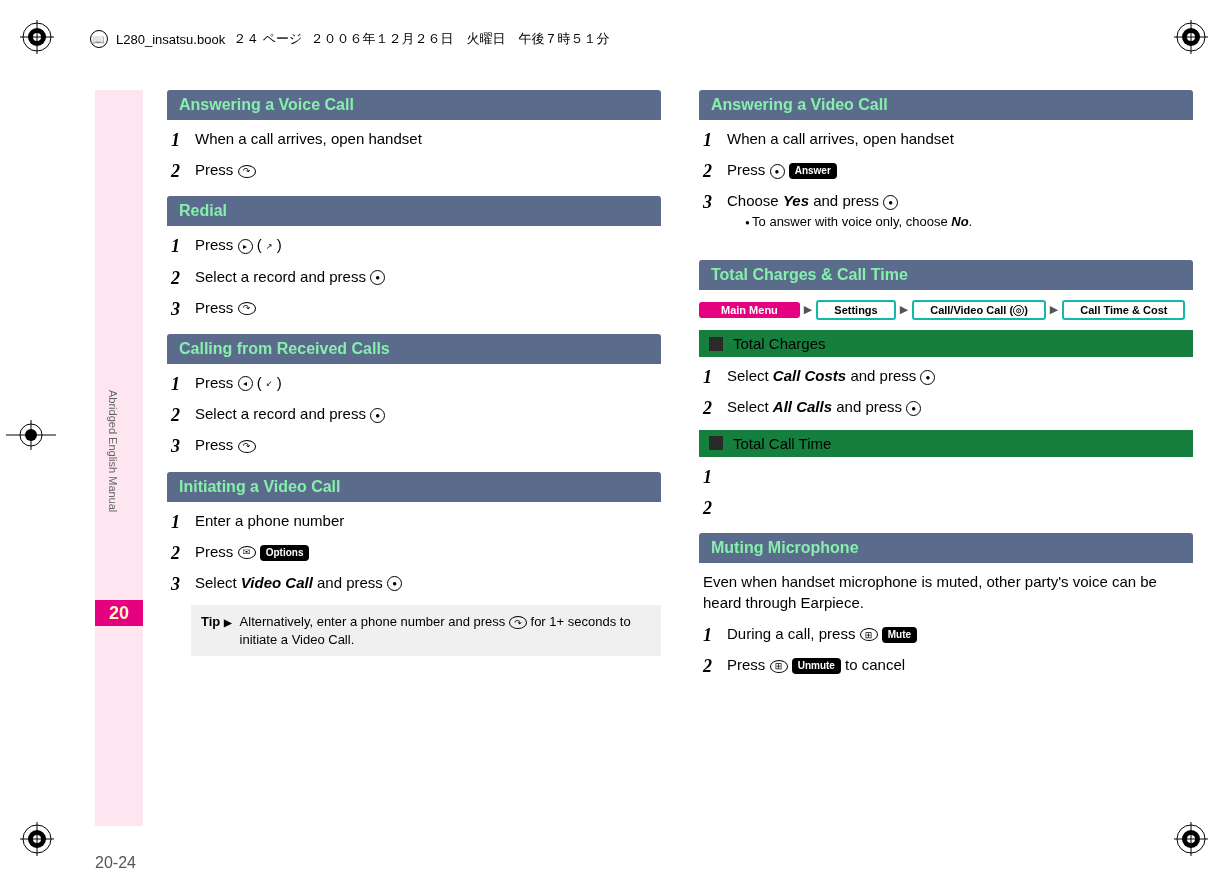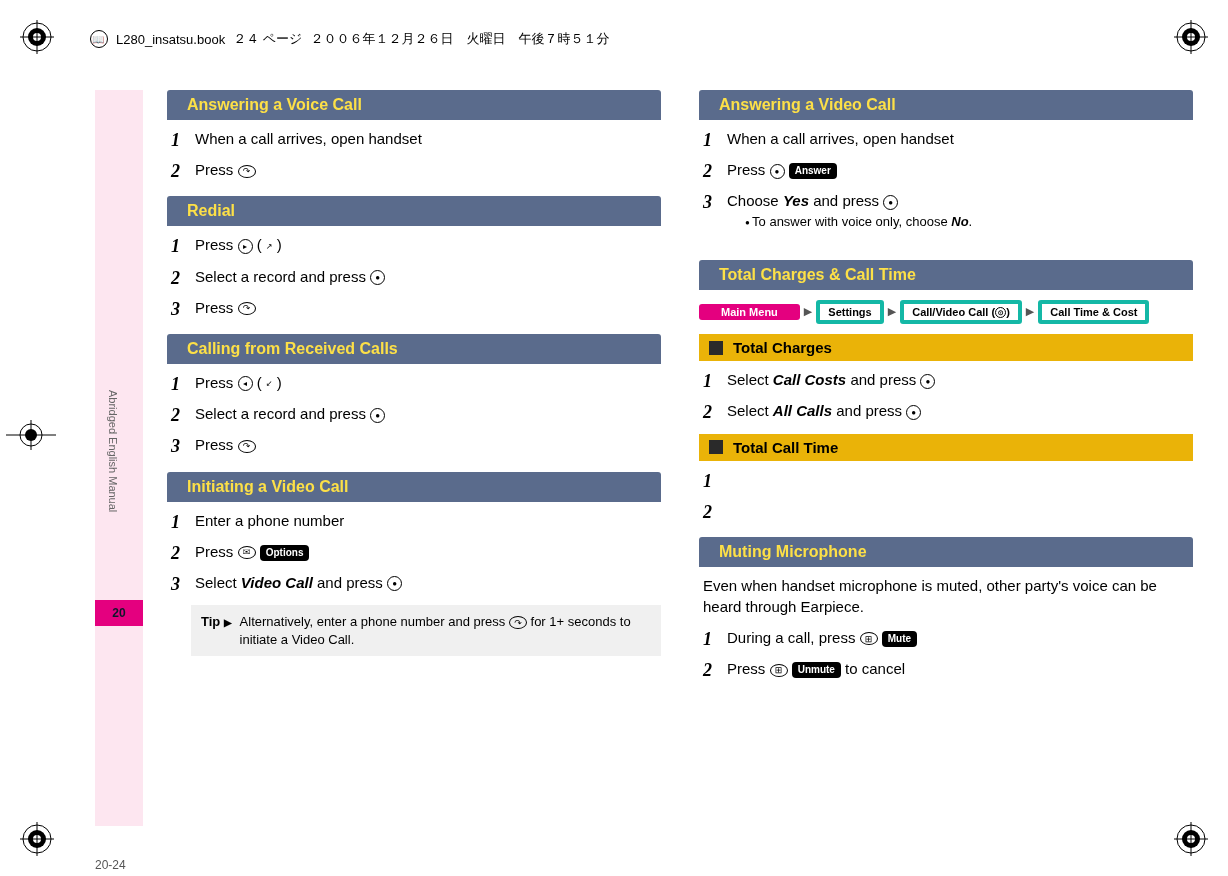--- a/index.html
+++ b/index.html
@@ -59,48 +59,48 @@
     font-size: 11px;
     color: #666;
   }
   .side-tab {
     position: absolute;
     left: 0;
     top: 510px;
     width: 48px;
     height: 26px;
     background: #e4007f;
-    color: #0f172a;
-    font-size: 12px;
+    color: #fef9c3;
+    font-size: 18px;
     display: flex;
     align-items: center;
     justify-content: center;
     font-weight: bold;
   }
   .page-num {
     position: absolute;
     left: 0;
     bottom: -46px;
-    font-size: 12px;
+    font-size: 16px;
     color: #555;
   }
   .columns {
     position: absolute;
     left: 72px;
     right: 0;
     top: 0;
     bottom: 0;
     display: flex;
     gap: 38px;
   }
   .col { flex: 1; }
   .section-bar {
     background: #5a6b8c;
-    color: #fde047;
-    padding: 6px 20px;
+    color: #86efac;
+    padding: 6px 12px;
     font-weight: bold;
     font-size: 16px;
     border-radius: 3px 3px 0 0;
     margin-bottom: 8px;
     margin-top: 12px;
   }
   .col > .section-bar:first-child { margin-top: 0; }
   .step {
     display: flex;
     align-items: flex-start;
@@ -171,31 +171,31 @@
     font-size: 11px;
   }
   .nav-main {
     background: #e4007f;
     color: #fff;
     border-radius: 3px;
     padding: 2px 22px;
     font-weight: bold;
   }
   .nav-box {
-    border: 4px solid #14b8a6;
+    border: 2px solid #14b8a6;
     border-radius: 3px;
-    padding: 2px 8px;
+    padding: 2px 16px;
     font-weight: bold;
     background: #fff;
   }
   .nav-arrow { color: #555; font-size: 11px; }
   .sub-bar {
-    background: #eab308;
+    background: #15803d;
     padding: 5px 10px;
-    font-weight: bold;
+    font-weight: normal;
     font-size: 15px;
     margin: 8px 0;
     display: flex;
     align-items: center;
     gap: 10px;
   }
   .sub-bar .sq {
     width: 14px;
     height: 14px;
     background: #2a2a2a;

